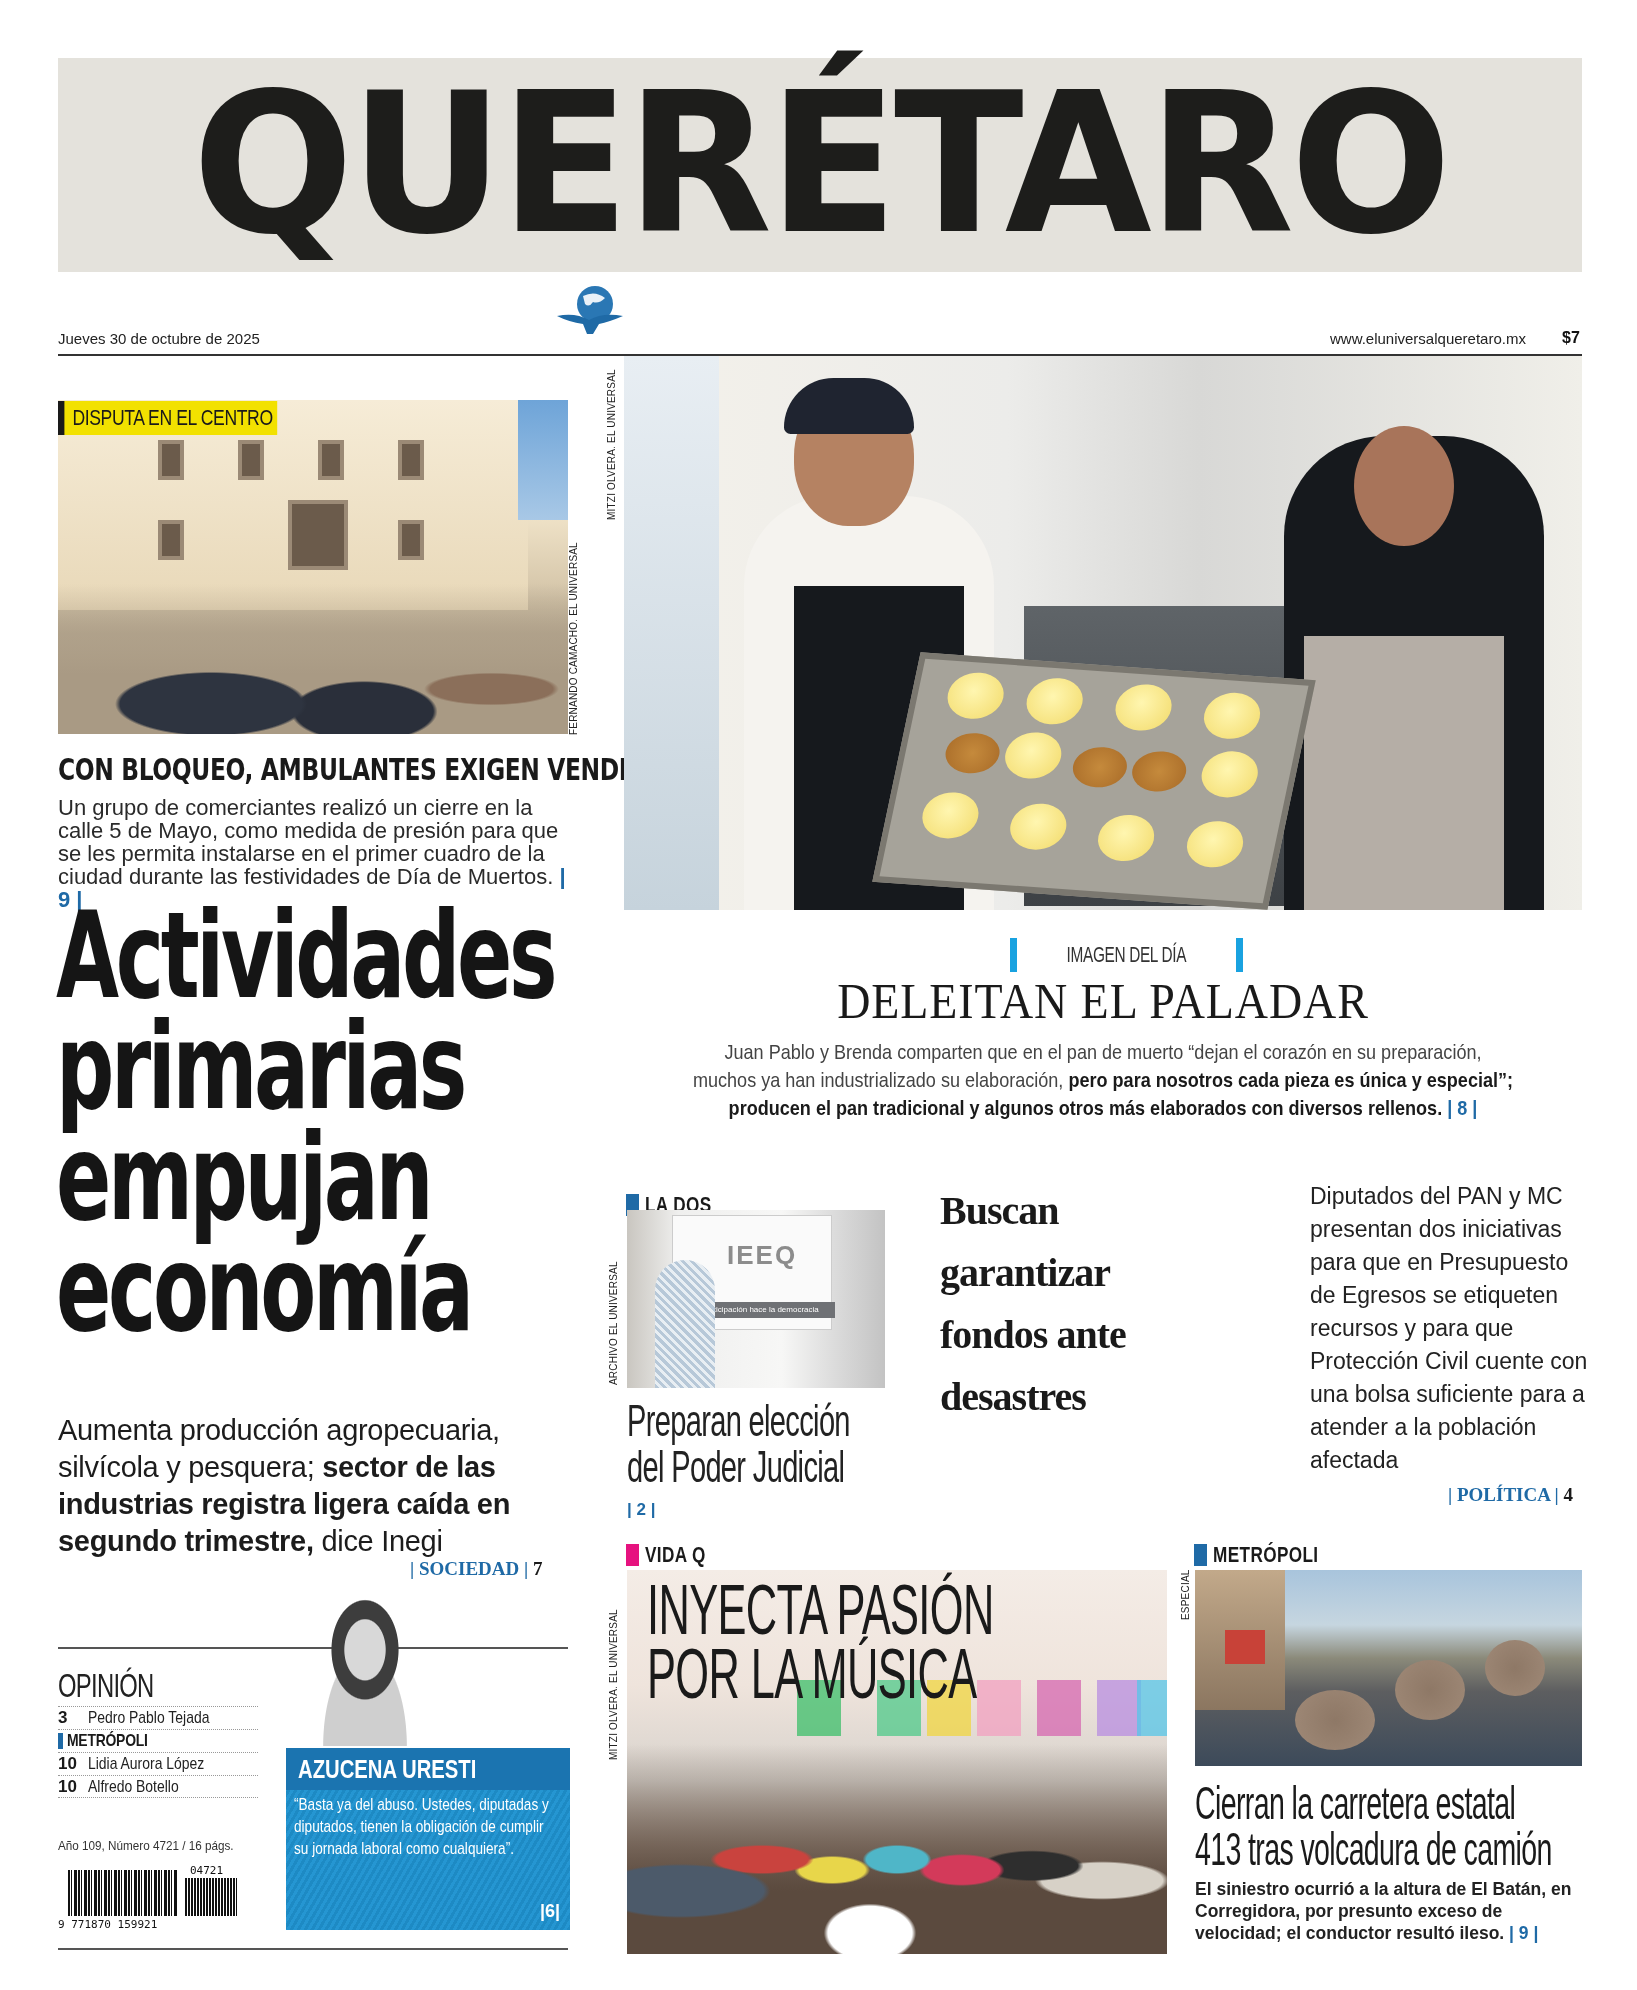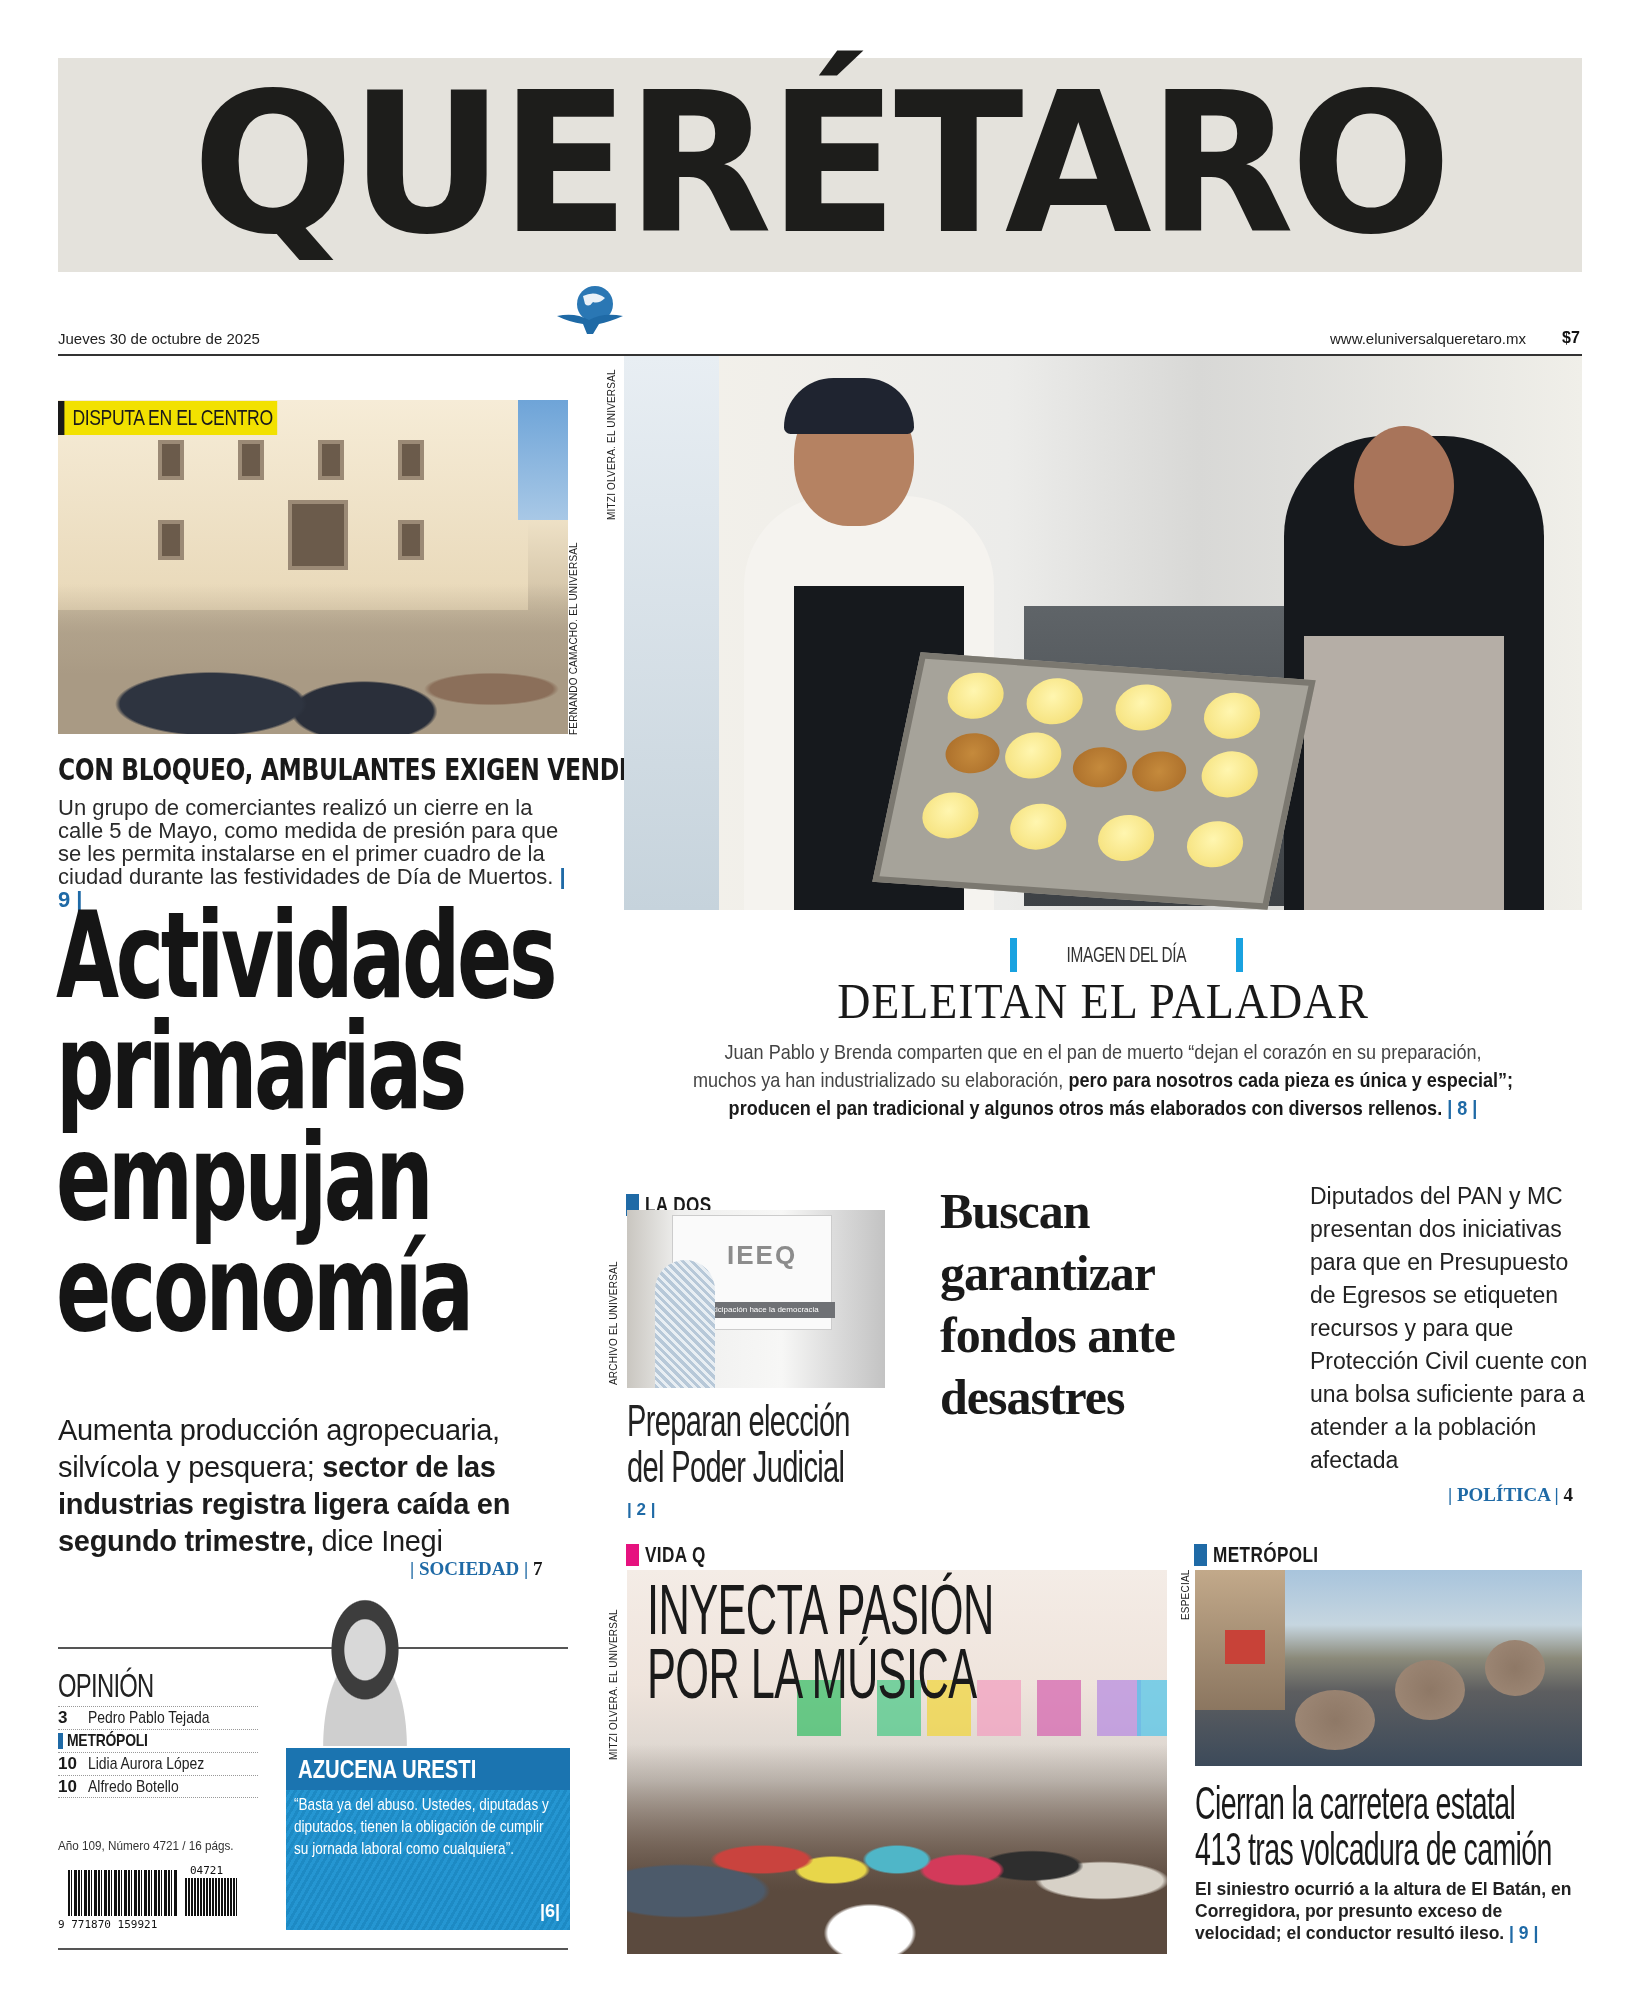--- a/index.html
+++ b/index.html
@@ -151,21 +151,21 @@
   .photo-ieeq { left: 627px; top: 1210px; width: 258px; height: 178px;
     background: linear-gradient(90deg, #c9c6c0 0%, #efefee 20%, #f7f7f6 60%, #dcdcdc 80%, #c3c3c3 100%); }
   .photo-ieeq .panel { position: absolute; left: 45px; top: 5px; width: 160px; height: 115px; background: #fafafa; border: 1px solid #ccc; }
   .photo-ieeq .logo { position: absolute; left: 100px; top: 30px; font-size: 26px; color: #8c8c8c; font-weight: 700; letter-spacing: 2px; }
   .photo-ieeq .strip { position: absolute; left: 60px; top: 92px; width: 148px; height: 16px; background: #6f7175; color: #fff; font-size: 8px; line-height: 16px; padding-left: 4px; white-space: nowrap; overflow: hidden; }
   .photo-ieeq .person { position: absolute; left: 28px; top: 50px; width: 60px; height: 128px; background: repeating-linear-gradient(45deg,#b7c8d8 0 3px,#e8eef3 3px 6px); border-radius: 30px 30px 0 0; }
   .la-dos-head { left: 627px; top: 1398px; font-size: 44px; line-height: 46px; color: #222; font-weight: 400; transform: scaleX(0.66); transform-origin: left top; white-space: nowrap; letter-spacing: -1px; }
   .la-dos-ref { left: 627px; top: 1500px; font-size: 17px; font-weight: 700; color: #1f6aa6; }
 
   
-  .buscan-head { left: 940px; top: 1180px; width: 330px; font-family: "Liberation Serif", serif; font-weight: 700; font-size: 50px; line-height: 62px; color: #1a1a1a; letter-spacing: -1px; }
+  .buscan-head { left: 940px; top: 1180px; width: 330px; font-family: "Liberation Serif", serif; font-weight: 700; font-size: 40px; line-height: 62px; color: #1a1a1a; letter-spacing: -1px; }
   .buscan-deck { left: 1310px; top: 1180px; width: 280px; font-size: 23px; line-height: 33px; color: #222; }
   .politica-ref { left: 1448px; top: 1484px; }
 
   
   .vida-tag { left: 626px; top: 1542px; }
   .photo-musica { left: 627px; top: 1570px; width: 540px; height: 384px;
     background: linear-gradient(180deg, #f4ece6 0%, #efe4dc 30%, #d7d2cc 55%, #a8978a 75%, #6e5e52 100%); }
   .photo-musica .papel { position: absolute; top: 110px; width: 44px; height: 56px; opacity: 0.75; }
   .photo-musica .singers { position: absolute; left: 0; bottom: 0; width: 100%; height: 210px;
       background:

